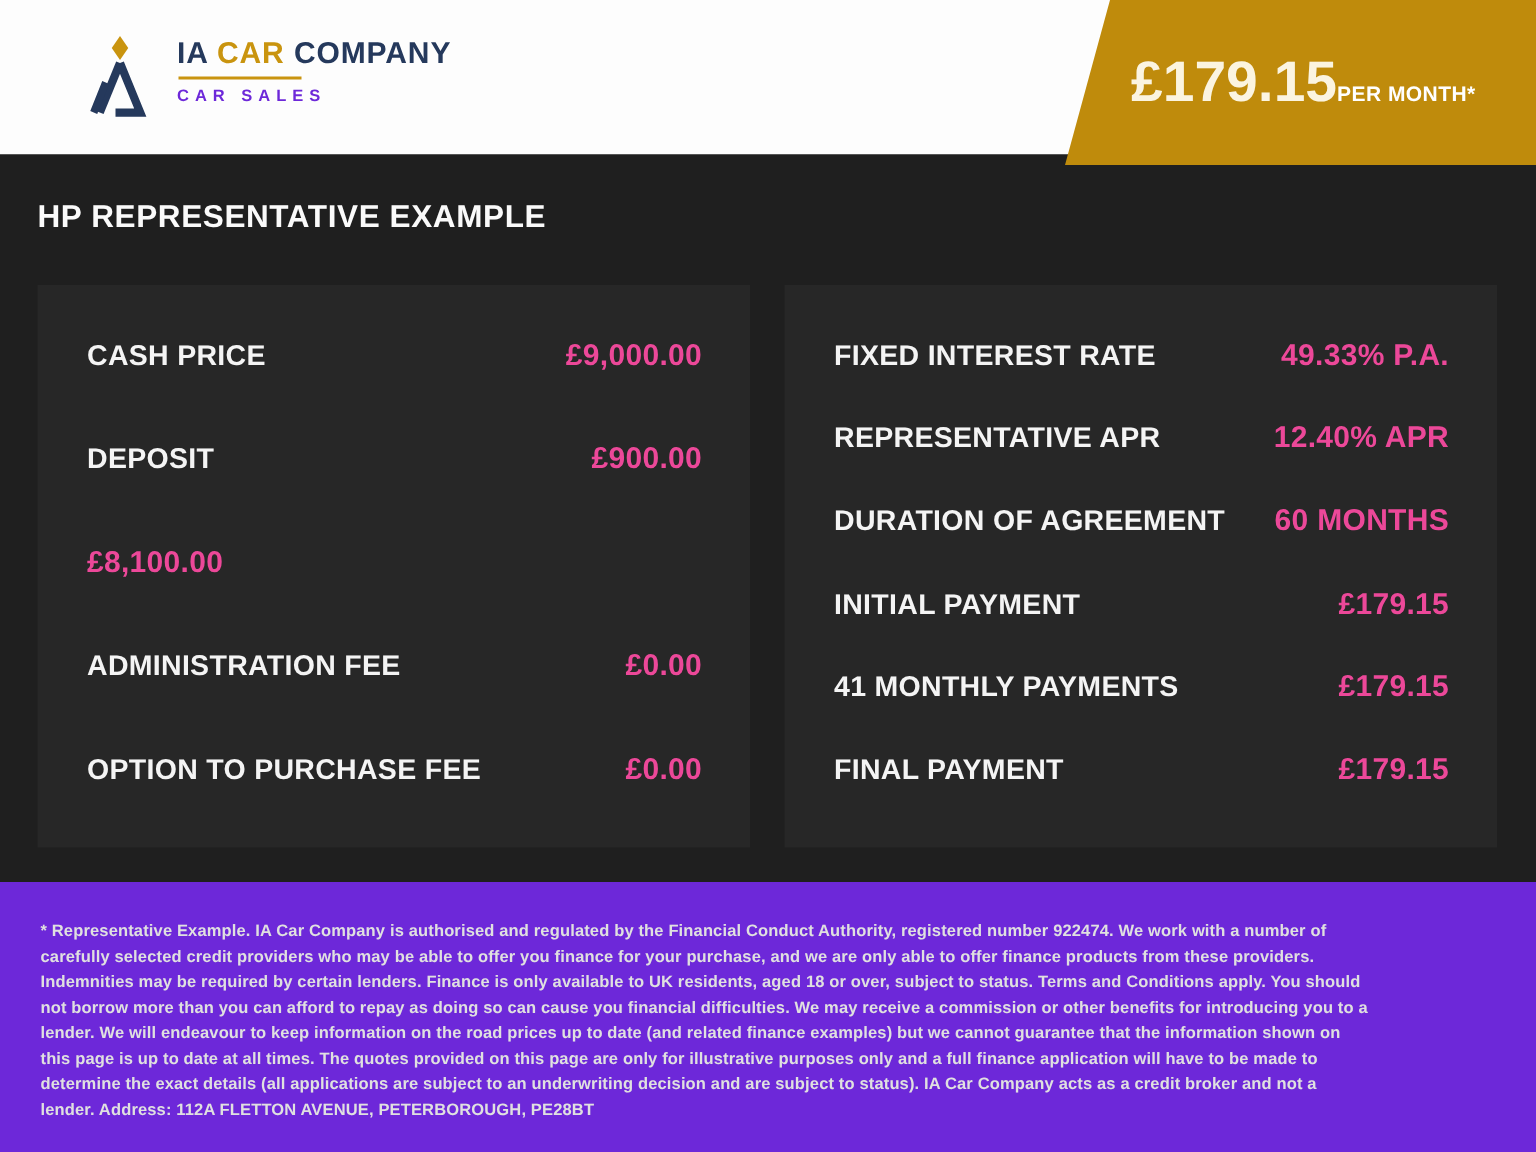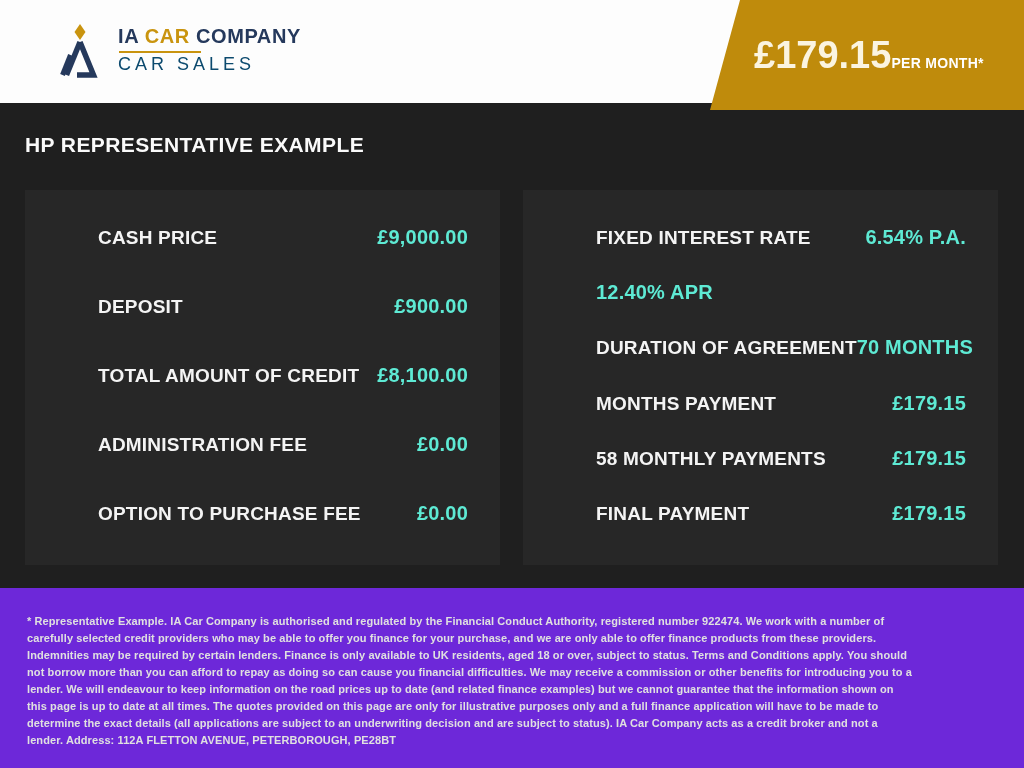--- a/index.html
+++ b/index.html
@@ -25,22 +25,22 @@
   }
   .logo-icon{width:48px;height:55px;flex:0 0 auto;}
   .logo-text{display:flex;flex-direction:column;}
   .logo-line1{
     font-size:20px;font-weight:700;letter-spacing:.6px;
     color:#25395c;white-space:nowrap;line-height:24px;
   }
   .logo-line1 .gold{color:#c9940f;}
   .logo-divider{width:82px;height:2px;background:#c9940f;margin:3px 0 3px 1px;}
   .logo-line2{
-    font-size:18px;font-weight:400;letter-spacing:4px;
-    color:#0c4a6e;line-height:16px;
+    font-size:11px;font-weight:700;letter-spacing:4px;
+    color:#6d28d9;line-height:16px;
   }
 
   
   .price-banner{
     position:absolute;top:0;right:0;width:314px;height:110px;
     background:#bf8b0c;
     -webkit-clip-path:polygon(30px 0,100% 0,100% 100%,0 100%);
     clip-path:polygon(30px 0,100% 0,100% 100%,0 100%);
     display:flex;align-items:baseline;
     padding-left:44px;box-sizing:border-box;
@@ -68,27 +68,27 @@
   .panels{
     position:absolute;left:25px;top:87px;
     display:flex;gap:23px;
   }
   .panel{
     width:475px;height:375px;box-sizing:border-box;
     background:#272727;
     padding:36px 32px 40px 33px;
     display:flex;flex-direction:column;justify-content:space-between;
   }
-  .row{display:flex;justify-content:space-between;align-items:baseline;margin-left:40px;}
+  .row{display:flex;justify-content:space-between;align-items:baseline;}
   .row-label{
     font-size:19px;font-weight:700;color:#f4f4f4;letter-spacing:.2px;
     white-space:nowrap;
   }
   .row-value{
-    font-size:20px;font-weight:700;color:#5eead4;letter-spacing:.2px;
+    font-size:20px;font-weight:700;color:#ec4899;letter-spacing:.2px;
     white-space:nowrap;
   }
 
   
   .footer{
     position:absolute;top:588px;left:0;width:1024px;height:180px;
     background:#6d28d9;box-sizing:border-box;
     padding:25px 112px 0 27px;
   }
   .disclaimer{
@@ -133,50 +133,50 @@
       <section class="panel">
           <div class="row">
             <span class="row-label">CASH PRICE</span>
             <span class="row-value">£9,000.00</span>
           </div>
           <div class="row">
             <span class="row-label">DEPOSIT</span>
             <span class="row-value">£900.00</span>
           </div>
           <div class="row">
-            <span class="row-label">TOTAL AMOUNT OF CREDIT</span>
             <span class="row-value">£8,100.00</span>
           </div>
           <div class="row">
             <span class="row-label">ADMINISTRATION FEE</span>
             <span class="row-value">£0.00</span>
           </div>
           <div class="row">
             <span class="row-label">OPTION TO PURCHASE FEE</span>
             <span class="row-value">£0.00</span>
           </div>
         </section>
       <section class="panel">
           <div class="row">
             <span class="row-label">FIXED INTEREST RATE</span>
-            <span class="row-value">6.54% P.A.</span>
+            <span class="row-value">49.33% P.A.</span>
           </div>
           <div class="row">
+            <span class="row-label">REPRESENTATIVE APR</span>
             <span class="row-value">12.40% APR</span>
           </div>
           <div class="row">
             <span class="row-label">DURATION OF AGREEMENT</span>
-            <span class="row-value">70 MONTHS</span>
+            <span class="row-value">60 MONTHS</span>
           </div>
           <div class="row">
-            <span class="row-label">MONTHS PAYMENT</span>
+            <span class="row-label">INITIAL PAYMENT</span>
             <span class="row-value">£179.15</span>
           </div>
           <div class="row">
-            <span class="row-label">58 MONTHLY PAYMENTS</span>
+            <span class="row-label">41 MONTHLY PAYMENTS</span>
             <span class="row-value">£179.15</span>
           </div>
           <div class="row">
             <span class="row-label">FINAL PAYMENT</span>
             <span class="row-value">£179.15</span>
           </div>
         </section>
     </div>
   </div>
 

